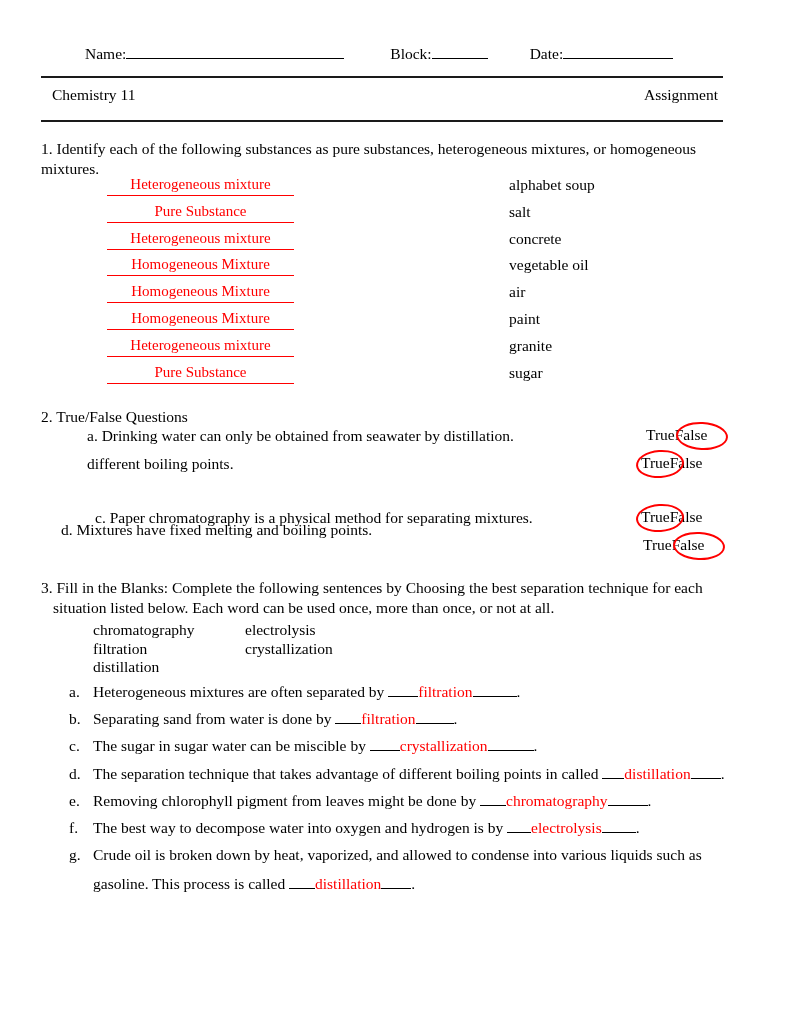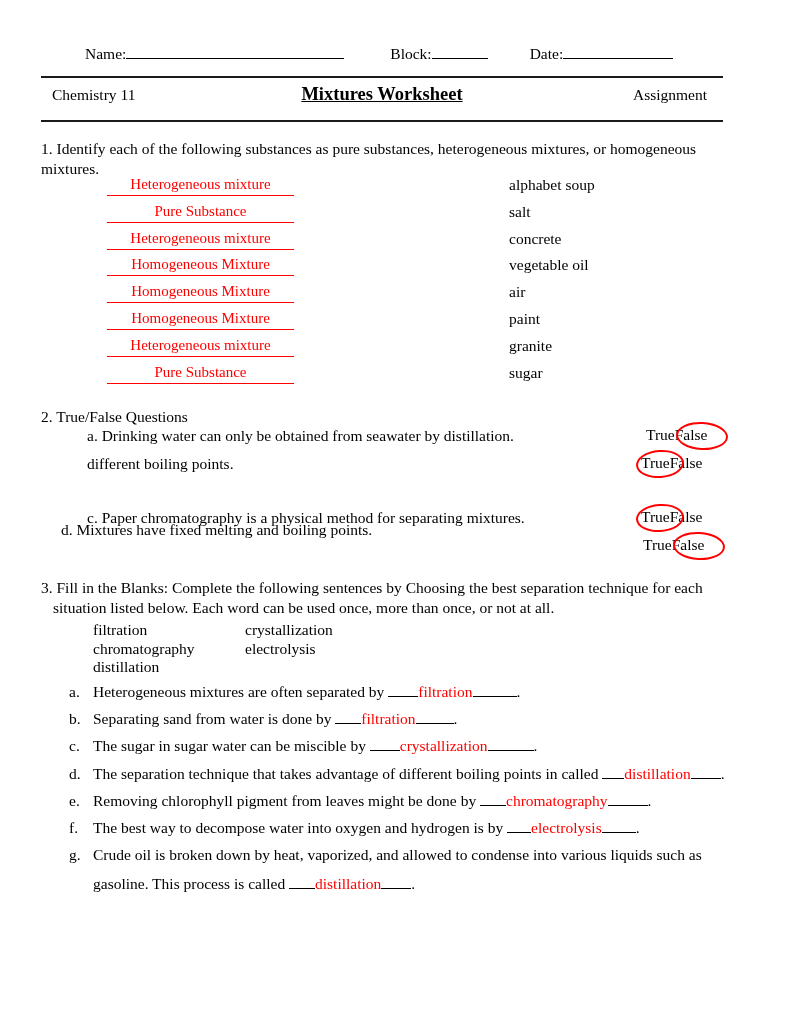--- a/index.html
+++ b/index.html
@@ -70,21 +70,21 @@
     position: absolute;
     left: 0; right: 0;
     top: -2px;
     text-align: center;
     font-size: 18.5px;
     font-weight: bold;
     text-decoration: underline;
   }
   .assignment {
     position: absolute;
-    right: 16px; top: 0;
+    right: 5px; top: 0;
     font-size: 15.5px;
   }
 
   
   .q-intro {
     position: absolute;
     font-size: 15.5px;
     line-height: 20px;
   }
 
@@ -190,21 +190,20 @@
 
 <div class="page">
 
   <div class="hdr-line">
     <span class="hdr-field">Name:</span><span class="blank-ul w-name"></span><span class="sp-1"></span><span class="hdr-field">Block:</span><span class="blank-ul w-block"></span><span class="sp-2"></span><span class="hdr-field">Date:</span><span class="blank-ul w-date"></span>
   </div>
 
   <div class="rule rule-top"></div>
   <div class="titlerow">
     <span class="course">Chemistry 11</span>
-    <span class="doc-title">Mixtures Worksheet</span>
     <span class="assignment">Assignment</span>
   </div>
   <div class="rule rule-bot"></div>
 
   <div class="q-intro" style="left:41px; top:139px; width:690px;">1. Identify each of the following substances as pure substances, heterogeneous mixtures, or homogeneous mixtures.</div>
 
   <div id="q1-list">
       <div class="q1-row">
         <div class="q1-answer">Heterogeneous mixture</div>
         <div class="q1-sub">alphabet soup</div>
@@ -243,39 +242,39 @@
     <div class="q2-head">2. True/False Questions</div>
     <div id="q2-items">
         <div class="q2-item" style="position: absolute; left: 0px; top: 18px; width: 682px;">
           <span class="q2-text">a. Drinking water can only be obtained from seawater by distillation.</span>
         </div>
         <div class="tf" style="left: 605px; top: 18px;"><span class="opt">True</span><span class="opt">False</span><span class="ellipse" style="width: 48px; height: 24px; left: 30px; top: -4px; transform: rotate(3deg);"></span></div>
         <div class="q2-item" style="position: absolute; left: 0px; top: 46px; width: 682px;">
           <span class="q2-cont">different boiling points.</span>
         </div>
         <div class="tf" style="left: 600px; top: 46px;"><span class="opt">True</span><span class="opt">False</span><span class="ellipse" style="width: 44px; height: 24px; left: -5px; top: -4px; transform: rotate(-4deg);"></span></div>
-        <div class="q2-item" style="position: absolute; left: 0px; top: 100px; width: 682px;">
+        <div class="q2-item" style="position: absolute; left: 8px; top: 100px; width: 682px;">
           <span class="q2-text">c. Paper chromatography is a physical method for separating mixtures.</span>
         </div>
         <div class="tf" style="left: 600px; top: 100px;"><span class="opt">True</span><span class="opt">False</span><span class="ellipse" style="width: 44px; height: 24px; left: -5px; top: -4px; transform: rotate(-4deg);"></span></div>
         <div class="q2-item" style="position: absolute; left: 0px; top: 112px; width: 682px; margin-left: 20px;">
           <span class="q2-text">d. Mixtures have fixed melting and boiling points.</span>
         </div>
         <div class="tf" style="left: 602px; top: 128px;"><span class="opt">True</span><span class="opt">False</span><span class="ellipse" style="width: 48px; height: 24px; left: 30px; top: -4px; transform: rotate(3deg);"></span></div>
       </div>
   </div>
 
   <div id="q3-block">
     <div class="q3-intro">
       <span>3. Fill in the Blanks: Complete the following sentences by Choosing the best separation technique for each</span>
       <span class="l2">situation listed below. Each word can be used once, more than once, or not at all.</span>
     </div>
     <div class="wordbank" id="q3-wordbank">
+        <span class="wb-row"><span class="wb-a">chromatography</span><span class="wb-b">electrolysis</span></span>
         <span class="wb-row"><span class="wb-a">filtration</span><span class="wb-b">crystallization</span></span>
-        <span class="wb-row"><span class="wb-a">chromatography</span><span class="wb-b">electrolysis</span></span>
         <span class="wb-row"><span class="wb-a">distillation</span></span>
       </div>
   </div>
 
   <div id="q3-list">
       <div class="q3-item"><span class="q3-letter">a.</span><span>Heterogeneous mixtures are often separated by</span><span class="ans-blank"> <span class="us" style="width: 30px;"></span><span class="ans-red">filtration</span><span class="us" style="width: 44px;"></span><span>.</span></span></div>
       <div class="q3-item"><span class="q3-letter">b.</span><span>Separating sand from water is done by</span><span class="ans-blank"> <span class="us" style="width: 26px;"></span><span class="ans-red">filtration</span><span class="us" style="width: 38px;"></span><span>.</span></span></div>
       <div class="q3-item"><span class="q3-letter">c.</span><span>The sugar in sugar water can be miscible by</span><span class="ans-blank"> <span class="us" style="width: 30px;"></span><span class="ans-red">crystallization</span><span class="us" style="width: 46px;"></span><span>.</span></span></div>
       <div class="q3-item"><span class="q3-letter">d.</span><span>The separation technique that takes advantage of different boiling points in called</span><span class="ans-blank"> <span class="us" style="width: 22px;"></span><span class="ans-red">distillation</span><span class="us" style="width: 30px;"></span><span>.</span></span></div>
       <div class="q3-item"><span class="q3-letter">e.</span><span>Removing chlorophyll pigment from leaves might be done by</span><span class="ans-blank"> <span class="us" style="width: 26px;"></span><span class="ans-red">chromatography</span><span class="us" style="width: 40px;"></span><span>.</span></span></div>

